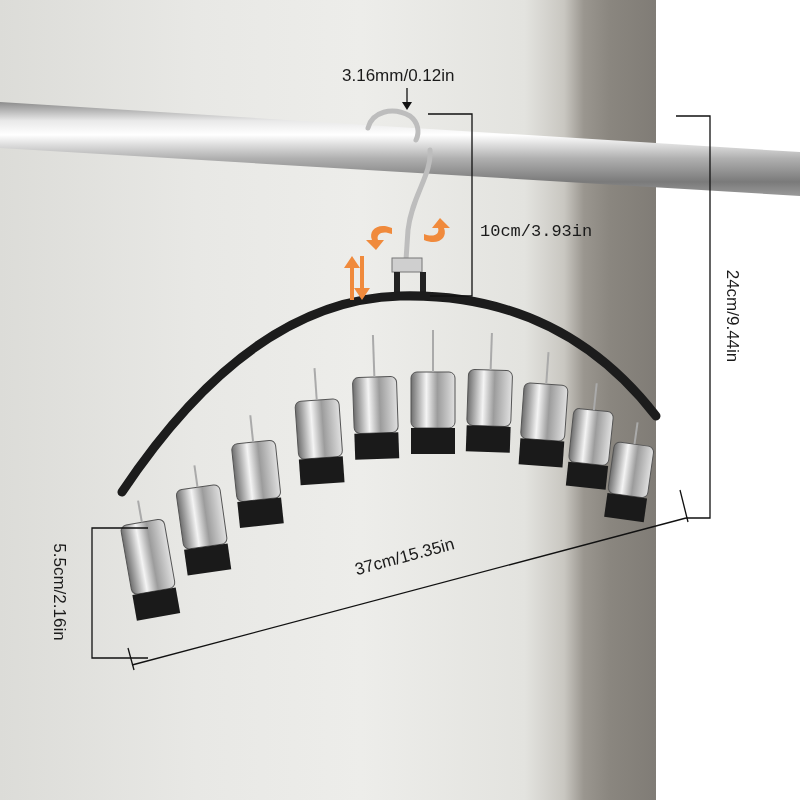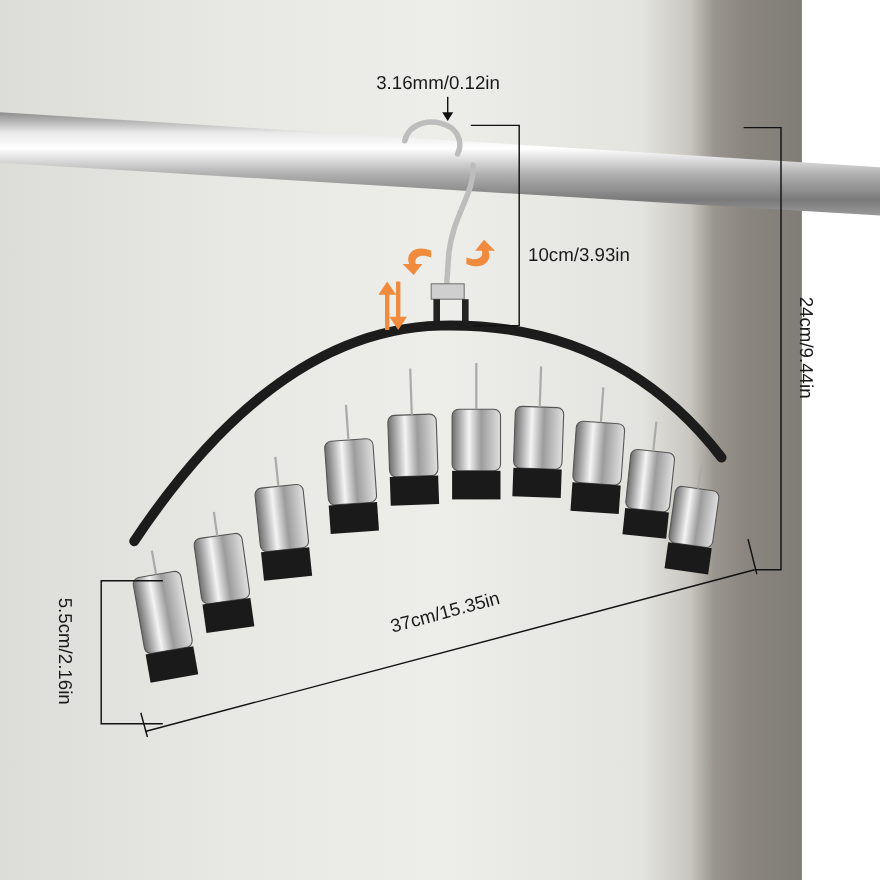--- a/index.html
+++ b/index.html
@@ -1,17 +1,17 @@
 <!DOCTYPE html>
 <html><head>
 <meta charset="utf-8">
 <style>
   html, body { margin:0; padding:0; }
   body { width:800px; height:800px; overflow:hidden; font-family:"Liberation Sans", sans-serif; }
-  .stage { position:relative; width:729px; height:800px;
+  .stage { position:relative; width:656px; height:800px;
     background: linear-gradient(90deg, #dcdcd8 0%, #e8e8e5 30%, #ededea 55%, #e3e3df 80%, #c9c7c1 86%, #9a968f 89%, #8a867f 93%, #807c76 100%); }
   .label { position:absolute; color:#1a1a1a; font-size:17px; white-space:nowrap; }
   svg { position:absolute; left:0; top:0; }
 </style>
 </head>
 <body>
 
 <div class="stage">
   <svg width="800" height="800" viewBox="0 0 800 800">
     <defs>
@@ -118,17 +118,17 @@
       <polyline points="428,114 472,114 472,296 430,296"></polyline>
       <polyline points="676,116 710,116 710,518 686,518"></polyline>
       <polyline points="148,528 92,528 92,658 148,658"></polyline>
       <line x1="132" y1="665" x2="686" y2="518"></line>
       <line x1="128" y1="648" x2="134" y2="670"></line>
       <line x1="680" y1="490" x2="688" y2="522"></line>
     </g>
   </svg>
 
   <div class="label" style="left:342px; top:66px;">3.16mm/0.12in</div>
-  <div class="label" style="left:480px; top:222px;">10cm/3.93in</div>
+  <div class="label" style="left:480px; top:222px;font-family:Liberation Mono, monospace;">10cm/3.93in</div>
   <div class="label" style="left:686px; top:306px; transform:rotate(90deg); transform-origin:center;">24cm/9.44in</div>
   <div class="label" style="left:10px; top:582px; transform:rotate(90deg); transform-origin:center;">5.5cm/2.16in</div>
   <div class="label" style="left:358px; top:560px; transform:rotate(-15deg); transform-origin:left bottom;">37cm/15.35in</div>
 </div>
 
 </body></html>

